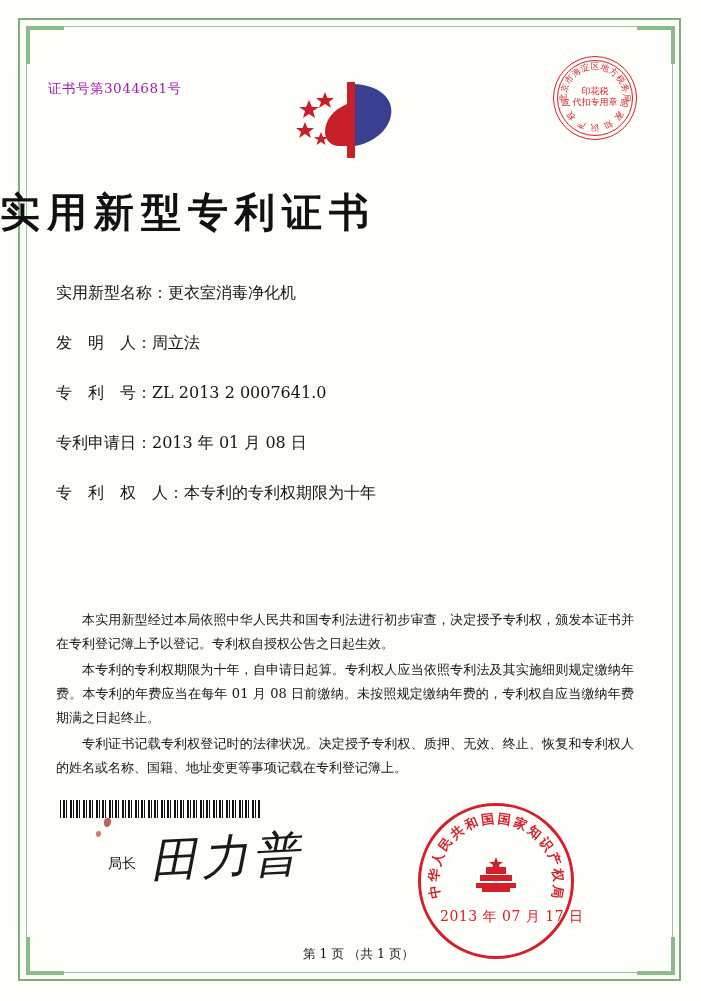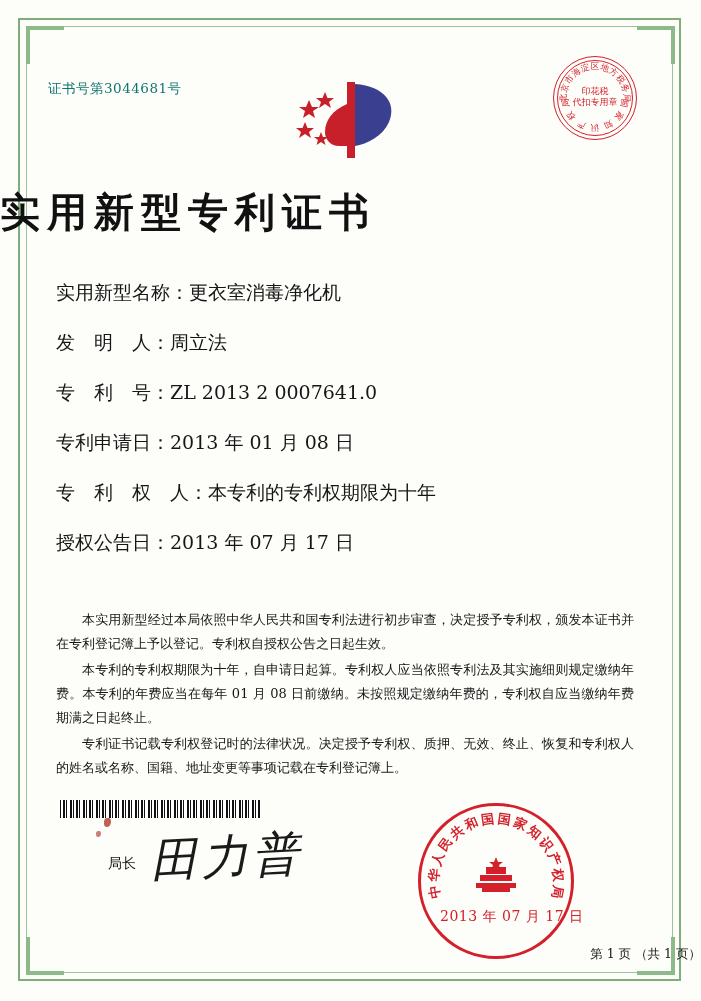--- a/index.html
+++ b/index.html
@@ -49,21 +49,21 @@
   .corner.bl { left: 26px; bottom: 26px; border-left-width: 4px; border-bottom-width: 4px; }
   .corner.br { right: 26px; bottom: 26px; border-right-width: 4px; border-bottom-width: 4px; }
 
   
   .cert-number {
     position: absolute;
     left: 48px;
     top: 80px;
     font-size: 13.5px;
     letter-spacing: 0.5px;
-    color: #0f766e;
+    color: #a21caf;
   }
 
   
   .emblem {
     position: absolute;
     left: 285px;
     top: 74px;
     width: 130px;
     height: 92px;
   }
@@ -129,21 +129,21 @@
   }
 
   
   .fields {
     position: absolute;
     left: 56px;
     top: 283px;
     width: 580px;
   }
   .field-row {
-    font-size: 19px;
+    font-size: 16px;
     line-height: 19px;
     margin-bottom: 31px;
     white-space: nowrap;
     color: #161616;
   }
   .field-label {
     display: inline-block;
     color: #161616;
   }
   .field-value {
@@ -268,21 +268,21 @@
     font-size: 14px;
     color: #d3202a;
     letter-spacing: 0.5px;
   }
 
   
   .footer {
     position: absolute;
     left: 16px; right: 0;
     top: 946px;
-    text-align: right;
+    text-align: center;
     font-size: 12.5px;
     color: #161616;
   }
 </style>
 </head>
 <body>
 
 <div class="page">
 
   <div class="border-outer"></div>
@@ -345,23 +345,20 @@
     </div>
     <div class="field-row">
       <span class="field-label">专　利　号：</span><span class="field-value">ZL 2013 2 0007641.0</span>
     </div>
     <div class="field-row">
       <span class="field-label">专利申请日：</span><span class="field-value">2013 年 01 月 08 日</span>
     </div>
     <div class="field-row">
       <span class="field-label">专　利　权　人：</span><span class="field-value">本专利的专利权期限为十年</span>
     </div>
-    <div class="field-row">
-      <span class="field-label">授权公告日：</span><span class="field-value">2013 年 07 月 17 日</span>
-    </div>
   </div>
 
   <div class="body-text">
     <p>本实用新型经过本局依照中华人民共和国专利法进行初步审查，决定授予专利权，颁发本证书并在专利登记簿上予以登记。专利权自授权公告之日起生效。</p>
     <p>本专利的专利权期限为十年，自申请日起算。专利权人应当依照专利法及其实施细则规定缴纳年费。本专利的年费应当在每年 01 月 08 日前缴纳。未按照规定缴纳年费的，专利权自应当缴纳年费期满之日起终止。</p>
     <p>专利证书记载专利权登记时的法律状况。决定授予专利权、质押、无效、终止、恢复和专利权人的姓名或名称、国籍、地址变更等事项记载在专利登记簿上。</p>
   </div>
 
   <div class="barcode"></div>
 

